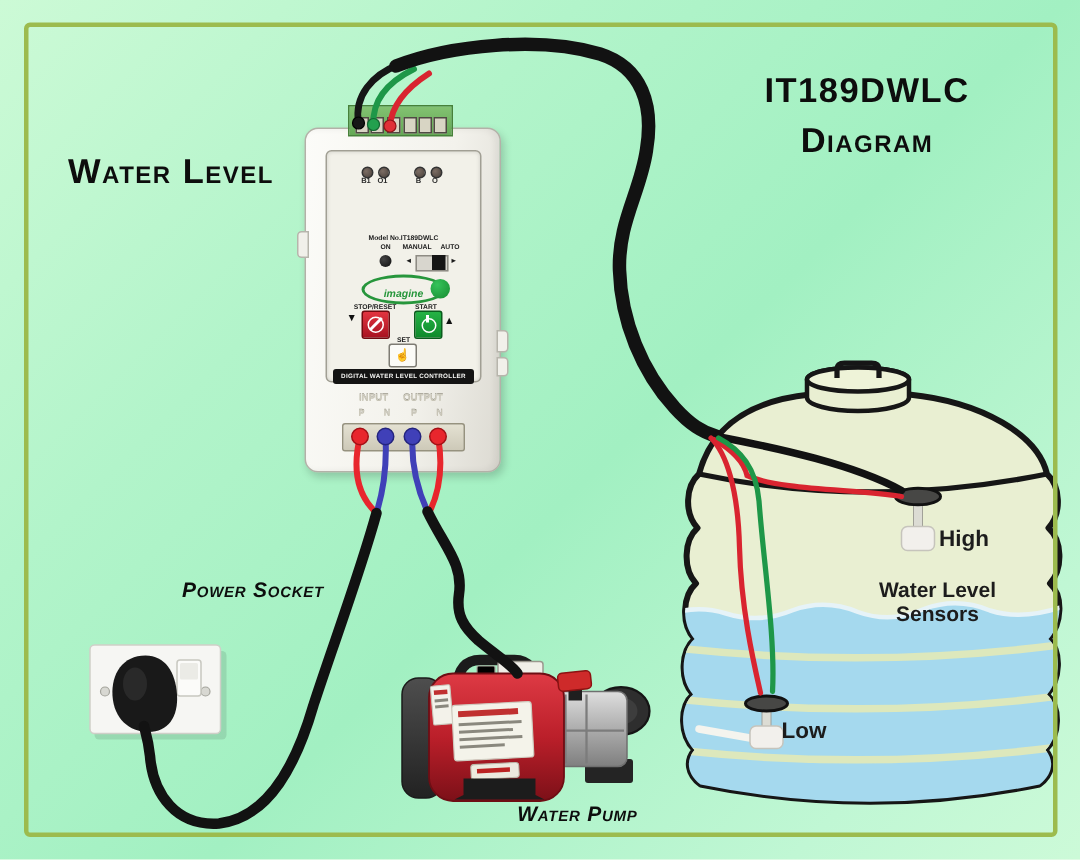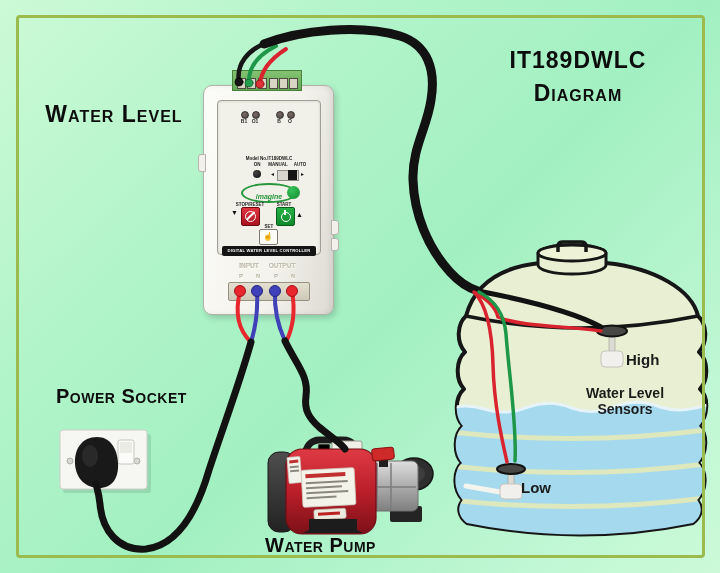--- a/index.html
+++ b/index.html
@@ -16,22 +16,22 @@
   .lay{position:absolute;left:0;top:0;width:720px;height:573px;}
 
   
   .big-title{
     position:absolute;text-align:center;color:#0d0d0d;font-weight:700;
     font-variant:small-caps;letter-spacing:1px;line-height:33px;font-size:23px;
   }
   #title-left{left:14px;top:98px;width:200px;}
   #title-right{left:478px;top:44px;width:200px;}
   .caption{
-    position:absolute;text-align:left;color:#0d0d0d;font-weight:700;
-    font-variant:small-caps;letter-spacing:0.5px;font-size:20px;
+    position:absolute;text-align:right;color:#0d0d0d;font-weight:700;
+    font-variant:small-caps;letter-spacing:0.5px;font-size:14px;font-style:italic;
   }
   #cap-socket{left:56px;top:385px;width:160px;}
   #cap-pump{left:265px;top:534px;width:160px;}
   .tank-label{position:absolute;color:#1c1c1c;font-weight:700;font-size:15px;}
   #lbl-high{left:626px;top:339px;margin-top:12px;}
   #lbl-low{left:521px;top:479px;text-align:right;}
   #lbl-sensors{left:560px;top:385px;width:130px;text-align:center;font-size:14px;line-height:16px;}
 
   
   #controller{

